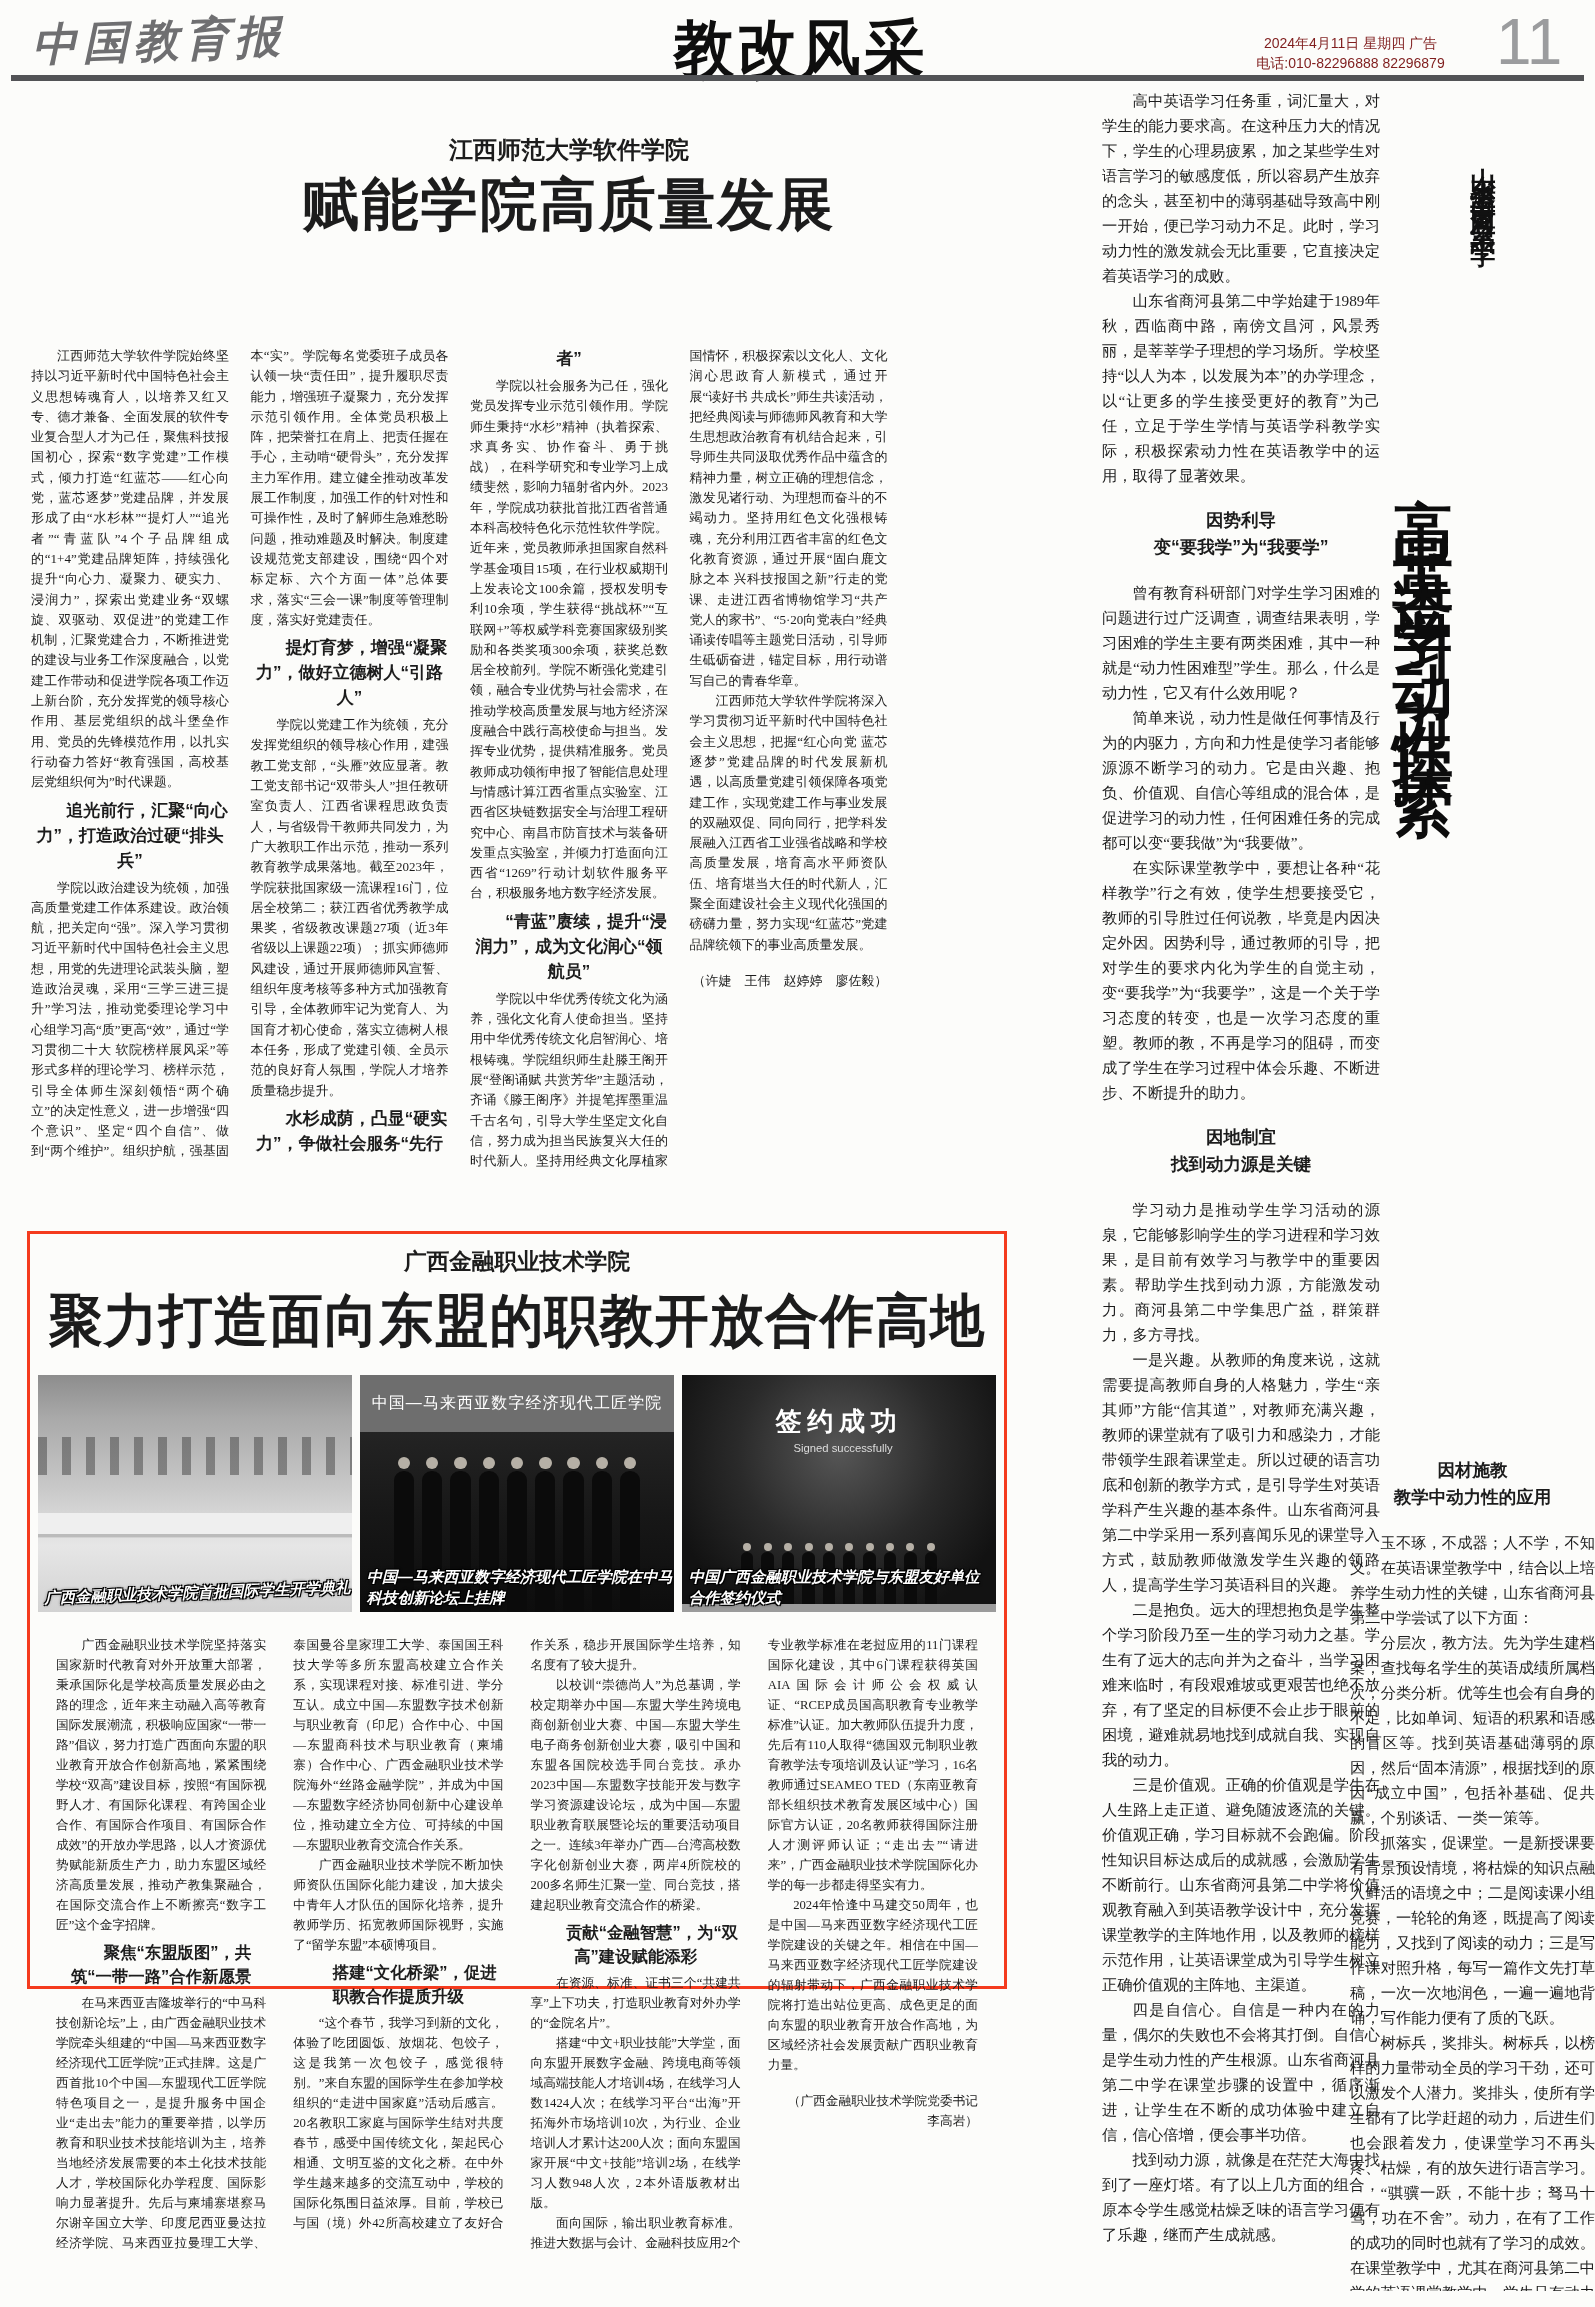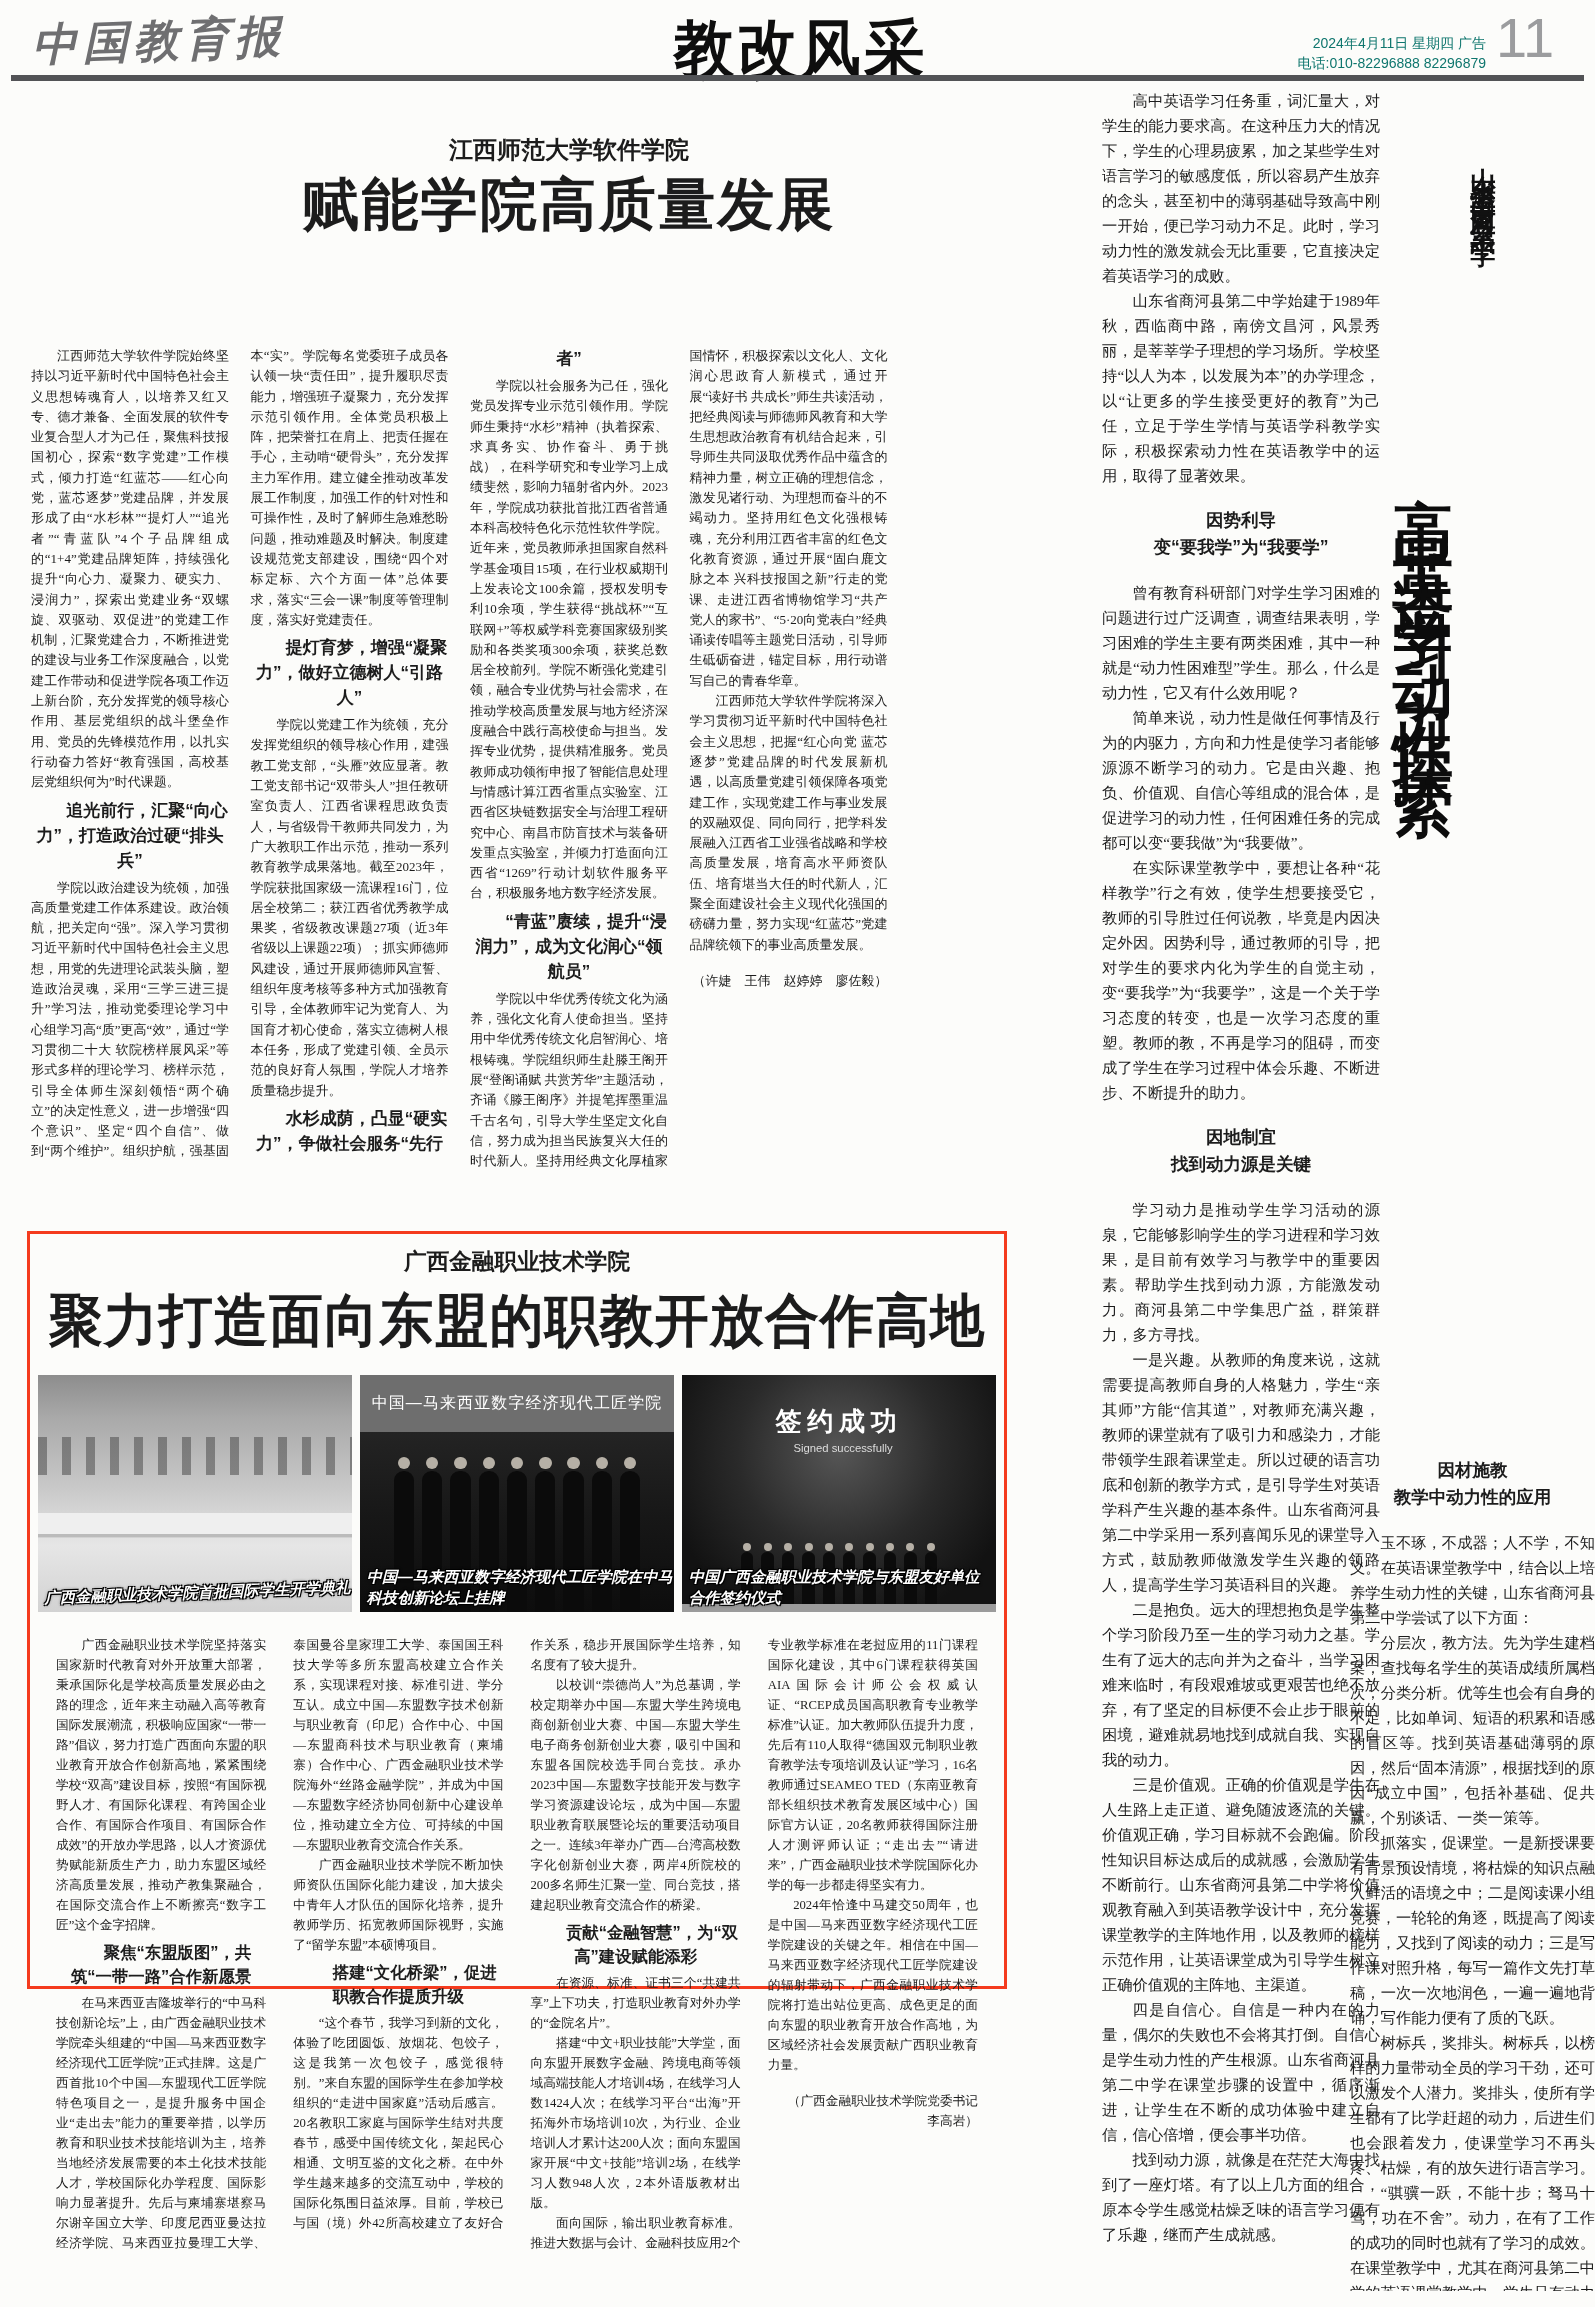--- a/index.html
+++ b/index.html
@@ -4,23 +4,23 @@
 <style>
   html,body{margin:0;padding:0;}
   body{width:1596px;height:2307px;position:relative;background:#fcfcfa;color:#1c1c1c;
        font-family:"Liberation Serif",serif;overflow:hidden;}
   .abs{position:absolute;}
   
   .masthead{left:32px;top:11.3px;font-family:"DejaVu Serif",serif;font-size:45px;font-weight:bold;
             font-style:italic;color:#6f6f71;letter-spacing:5.7px;transform:rotate(-2deg);}
   .section-title{left:674px;top:6.8px;font-family:"Liberation Sans",sans-serif;font-weight:900;
             font-size:60px;letter-spacing:3.4px;color:#0e0e0e;transform:scaleY(1.06);transform-origin:top left;}
-  .dateblock{left:1215px;top:33px;width:271px;text-align:right;font-family:"Liberation Sans",sans-serif;
-            font-size:14px;line-height:20px;color:#0f766e;}
-  .pagenum{left:1496px;top:4.5px;font-family:"Liberation Sans",sans-serif;font-size:56px;color:#9b9c9e;}
+  .dateblock{left:1215px;top:33px;width:271px;text-align:center;font-family:"Liberation Sans",sans-serif;
+            font-size:14px;line-height:20px;color:#7f1d1d;}
+  .pagenum{left:1496px;top:4.5px;font-family:"Liberation Sans",sans-serif;font-size:64px;color:#9b9c9e;}
   .header-rule{left:11.3px;top:75px;width:1573px;height:6.2px;background:#525356;}
   
   .a1-kicker{left:31px;top:134px;width:1076px;text-align:center;font-family:"Liberation Sans",sans-serif;
             font-weight:bold;font-size:24px;}
   .a1-title{left:31px;top:170px;width:1076px;text-align:center;font-weight:bold;font-size:57px;
             line-height:69px;font-family:"Liberation Serif",serif;letter-spacing:2.3px;}
   .a1-body{left:31px;top:346px;width:1076px;height:829px;columns:5;column-gap:21.5px;column-fill:auto;
             font-size:13px;line-height:20.3px;text-align:justify;overflow:hidden;}
   .para{margin:0;text-indent:2em;}
   .sub{font-family:"Liberation Sans",sans-serif;font-weight:bold;font-size:17px;line-height:25px;

